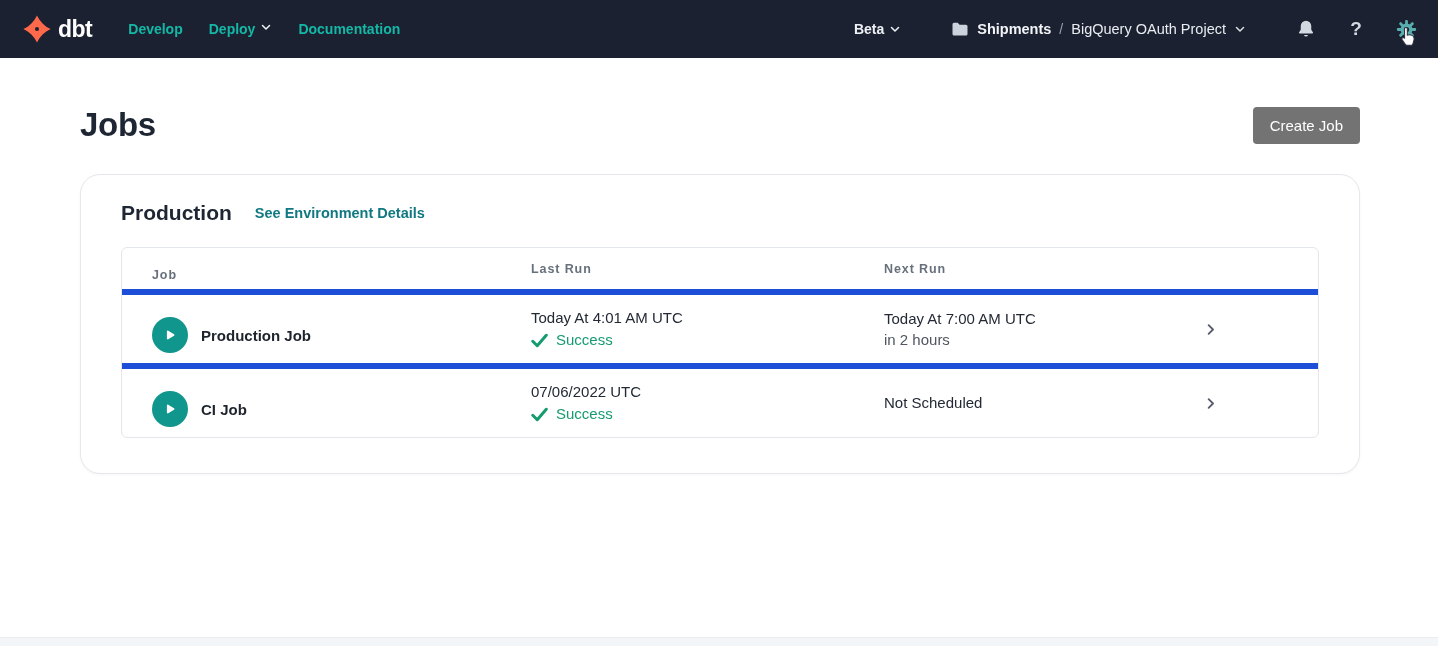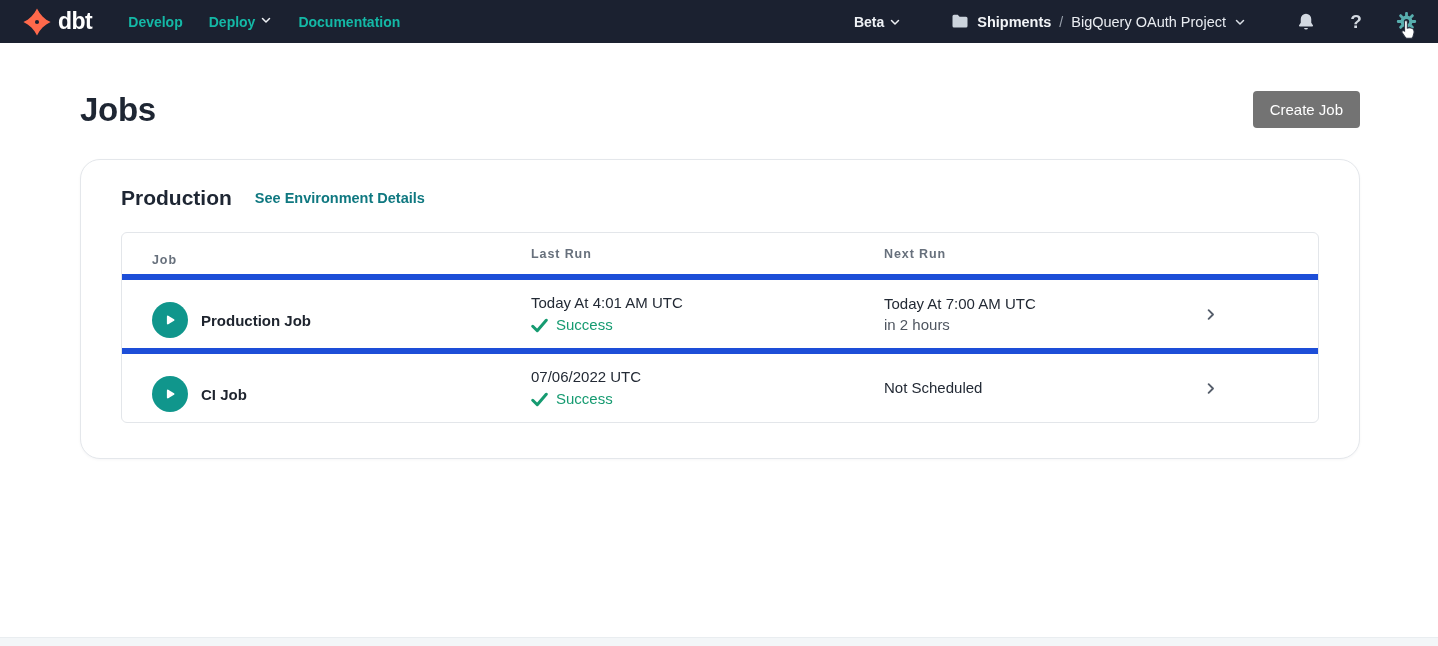--- a/index.html
+++ b/index.html
@@ -7,21 +7,21 @@
   body {
     font-family: "Liberation Sans", "DejaVu Sans", sans-serif;
     background: #ffffff;
     color: #232a35;
     position: relative;
     overflow: hidden;
   }
 
   
   .navbar {
-    height: 43px;
+    height: 58px;
     background: #1b2130;
     display: flex;
     align-items: center;
     justify-content: space-between;
     padding: 0 18px 0 22px;
   }
   .nav-left, .nav-right { display: flex; align-items: center; }
   .logo { display: flex; align-items: center; gap: 6px; margin-right: 36px; cursor: pointer; }
   .logo-text { color: #ffffff; font-size: 23px; font-weight: 700; letter-spacing: -0.5px; }
   .nav-link {
@@ -47,21 +47,21 @@
     width: 28px; height: 28px;
     display: flex; align-items: center; justify-content: center;
     margin-left: 6px; cursor: pointer;
   }
   .help-glyph { color: #d3d9e1; font-size: 19px; font-weight: 700; }
   .gear-wrap { position: relative; }
   .cursor-overlay { position: absolute; left: 8px; top: 11px; pointer-events: none; }
 
   
   .page-header {
-    display: flex; justify-content: space-between;
+    display: flex; align-items: center; justify-content: space-between;
     padding: 48px 78px 0 80px;
   }
   .page-title { font-size: 33px; font-weight: 700; color: #1e2633; letter-spacing: -0.3px; }
   .create-job-btn {
     background: #737373;
     color: #ffffff;
     border: none;
     border-radius: 4px;
     font-family: inherit;
     font-size: 15px;

